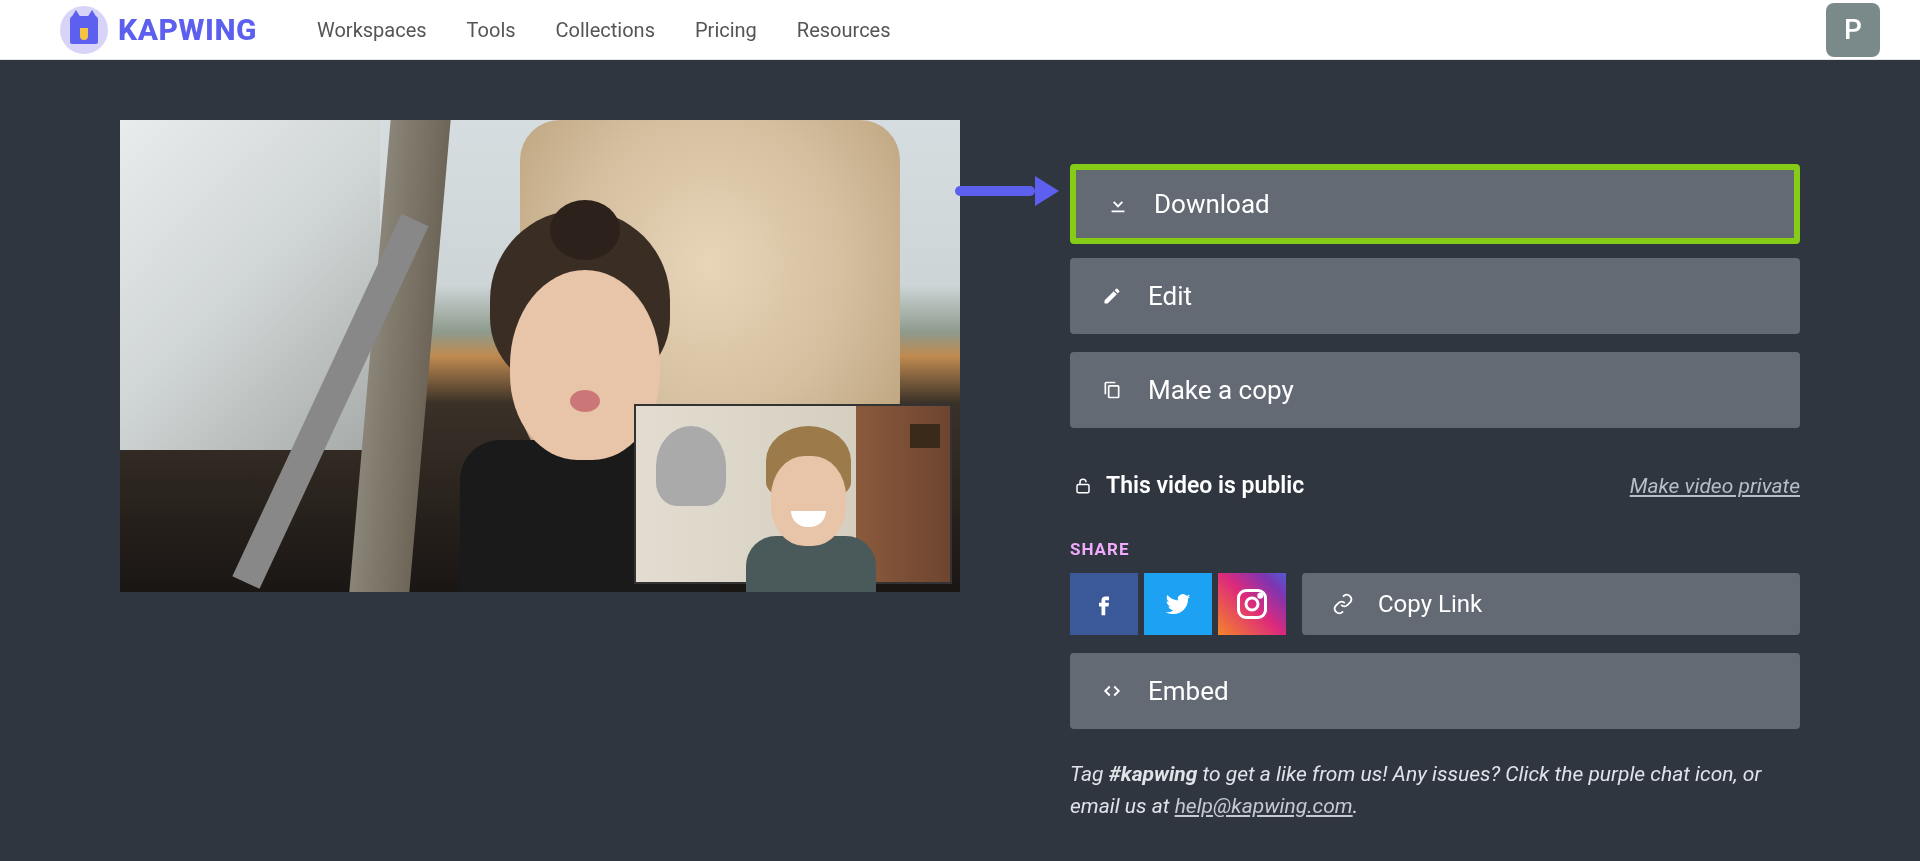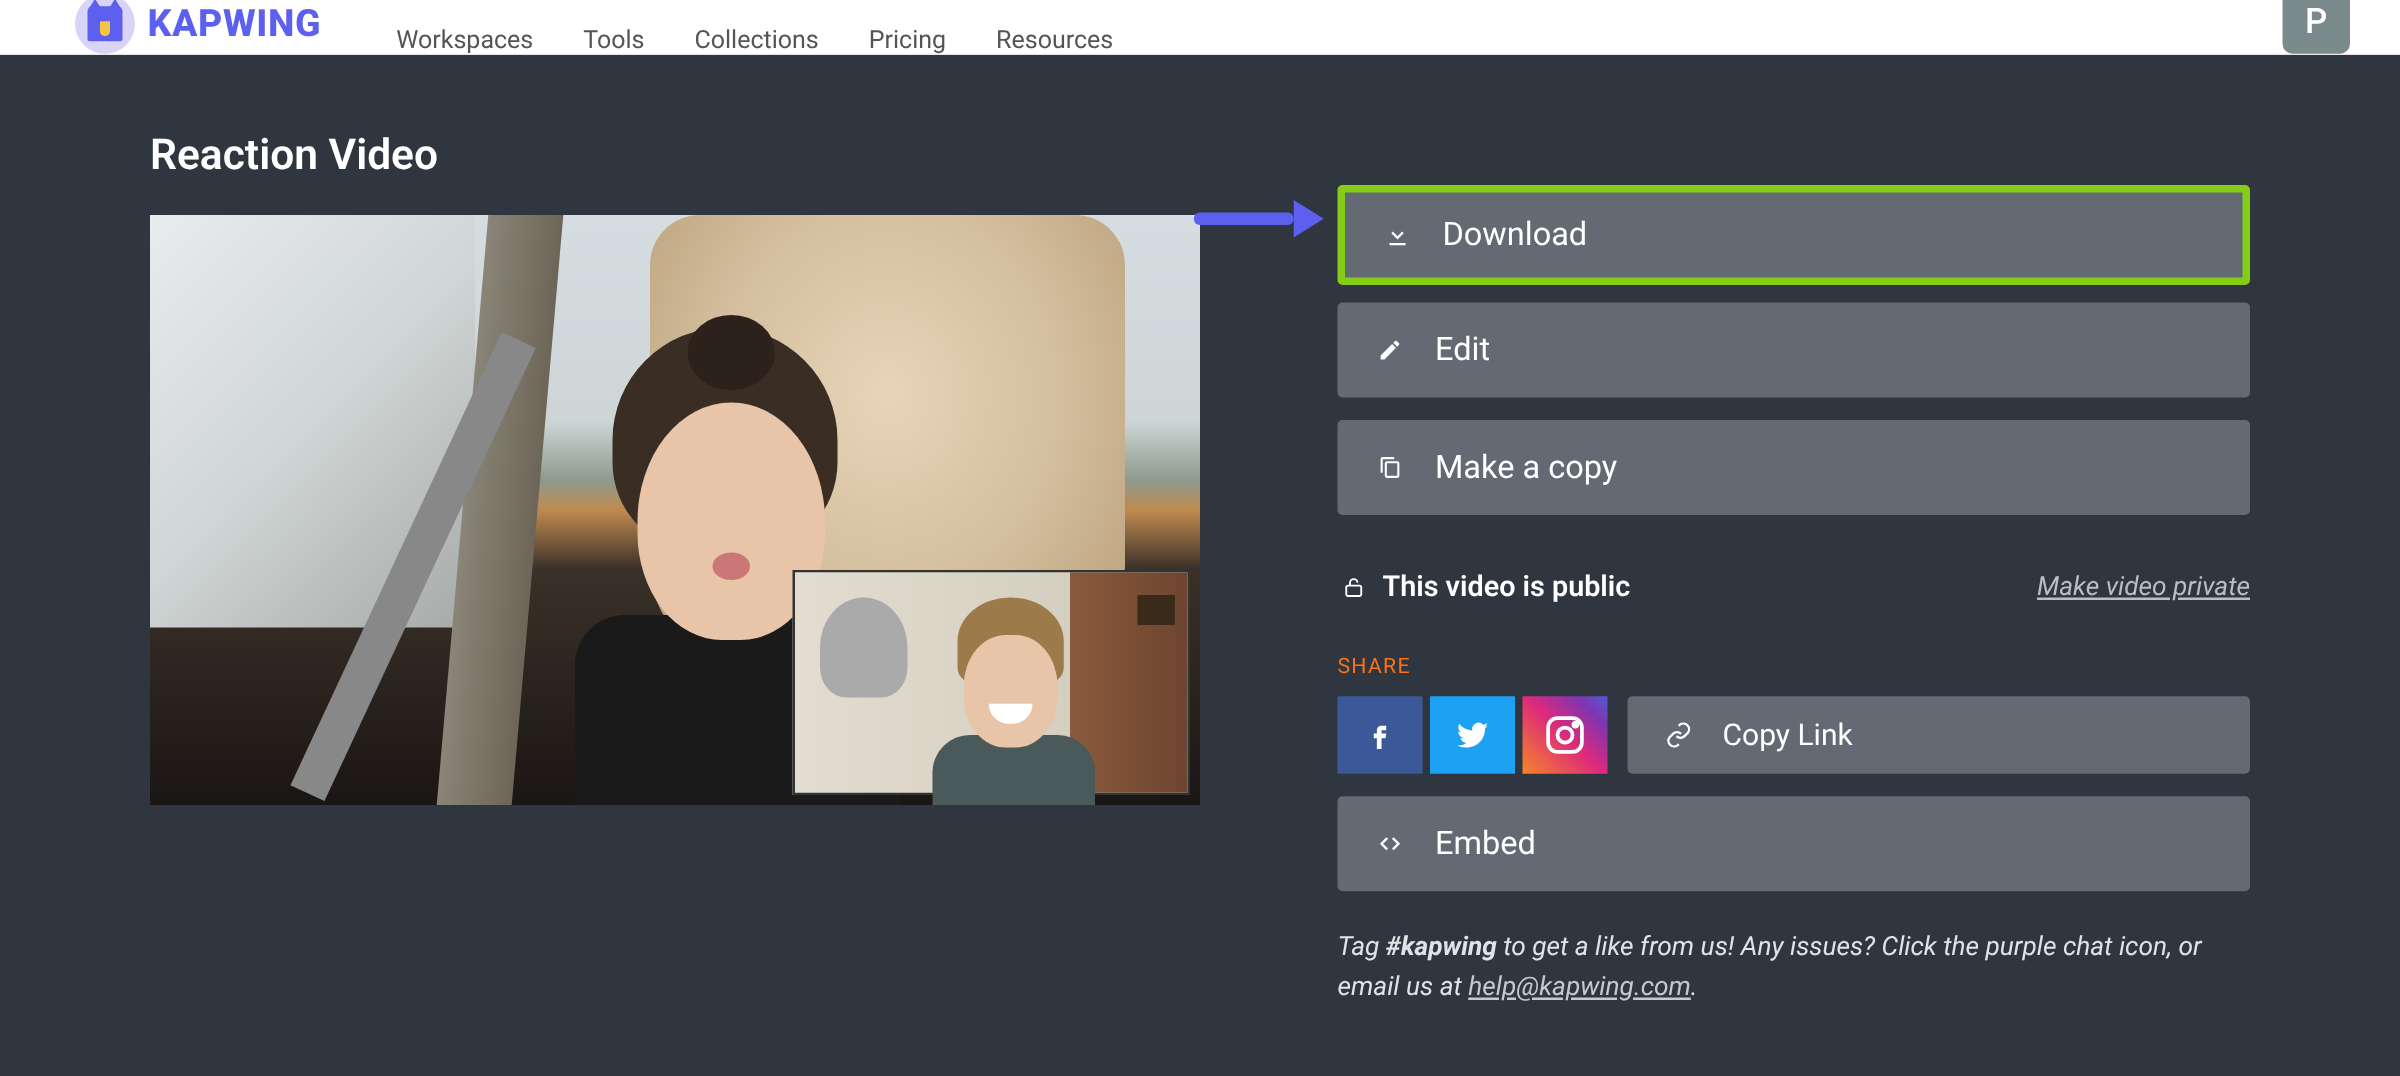--- a/index.html
+++ b/index.html
@@ -1,22 +1,22 @@
 <!DOCTYPE html>
 <html><head>
 <meta charset="utf-8">
 <style>
   * { box-sizing: border-box; margin: 0; padding: 0; }
   body { font-family: -apple-system, BlinkMacSystemFont, "Segoe UI", Roboto, Helvetica, Arial, sans-serif; background: #fff; width: 1920px; }
   
   
   .header {
     display: flex;
-    align-items: flex-end;
-    height: 44px;
+    align-items: center;
+    height: 60px;
     padding: 0 40px 0 60px;
     border-bottom: 1px solid #e5e5e5;
     background: #fff;
   }
   .logo-wrap { display: flex; align-items: center; gap: 10px; }
   .logo-circle {
     width: 48px; height: 48px; border-radius: 50%;
     background: #d8d4f7;
     display:flex; align-items:center; justify-content:center;
   }
@@ -165,22 +165,23 @@
     display:flex; align-items:center; gap:14px;
     color:#fff; font-size:23px; font-weight:600;
     margin: 44px 0 40px 4px;
   }
   .privacy-row .spacer2 { flex:1; }
   .privacy-link {
     color:#b8bec7; font-style:italic; text-decoration:underline;
     font-size:21px; font-weight:400; cursor:pointer;
   }
   .share-label {
-    color:#f97316; font-size:17px; letter-spacing:1px;
+    color:#f0abfc; font-size:17px; letter-spacing:1px;
     margin-bottom: 14px;
+    font-weight: bold;
   }
   .share-row { display:flex; gap:6px; margin-bottom:18px; }
   .social {
     width:68px; height:62px; display:flex; align-items:center;
     justify-content:center; color:#fff; cursor:pointer;
   }
   .fb { background:#3b5998; }
   .tw { background:#1da1f2; }
   .ig { background: linear-gradient(45deg,#f58529 0%,#dd2a7b 50%,#8134af 80%,#515bd4 100%); }
   .copy-link-btn {
@@ -219,21 +220,20 @@
     <div class="nav-item">Resources</div>
   </div>
   <div class="spacer"></div>
   <div class="avatar">P</div>
 </div>
 
 <div class="main">
   <div class="content">
 
     <div class="left">
-      <div class="title">Reaction Video</div>
       <div class="video-preview">
         <div class="bg-scene"></div>
         <div class="car-interior">
           <div class="window-left"></div>
           <div class="pillar"></div>
           <div class="headrest"></div>
           <div class="seatbelt"></div>
           <div class="person1">
             <div class="body1"></div>
             <div class="hair1"></div>

